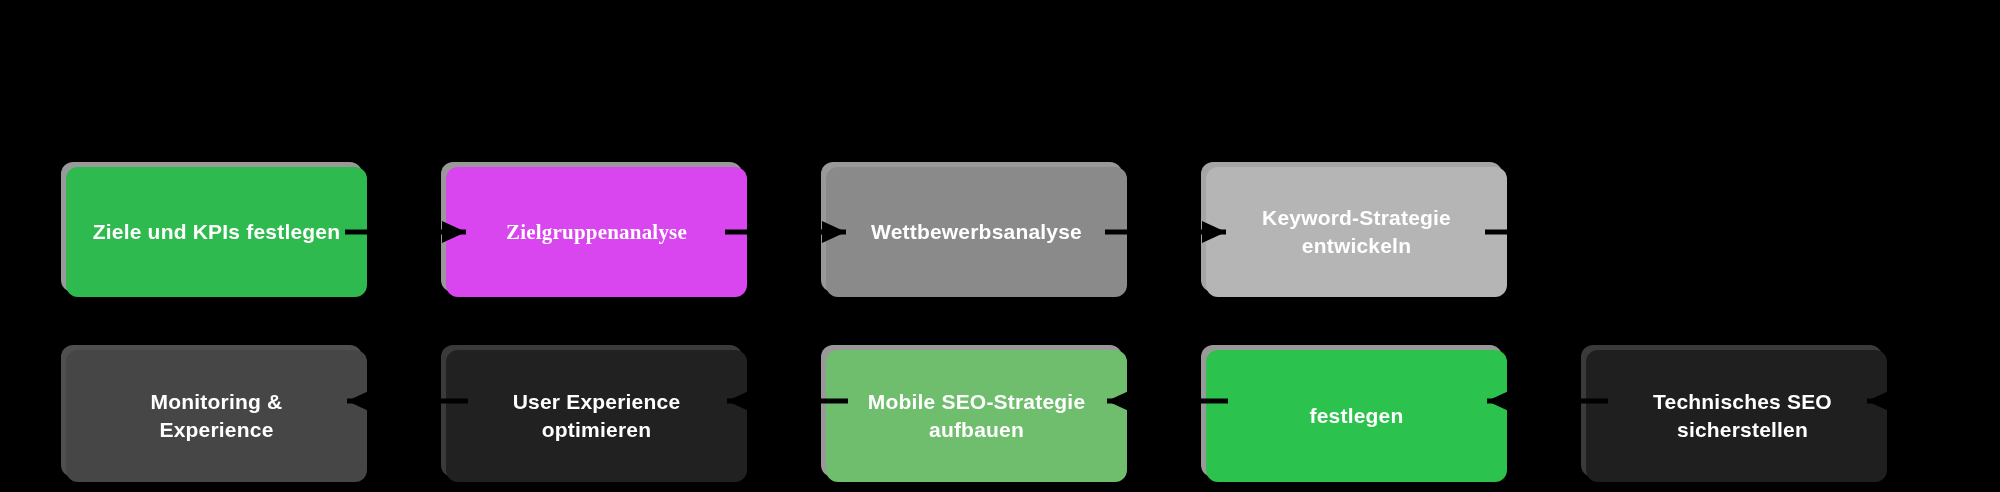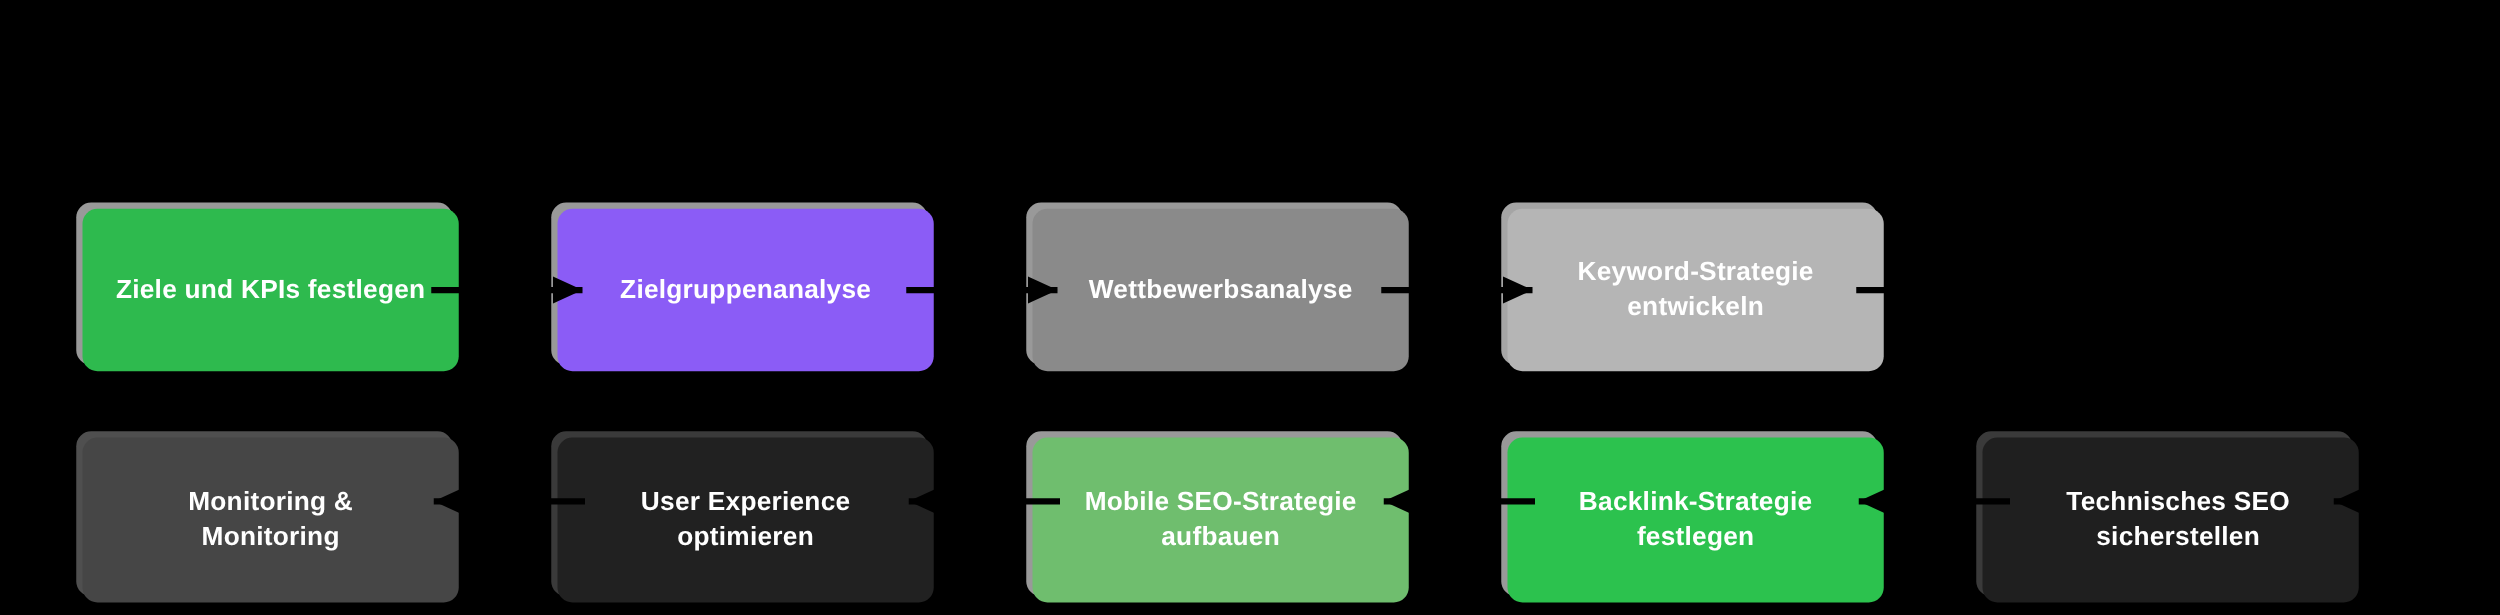--- a/index.html
+++ b/index.html
@@ -59,52 +59,51 @@
 </style>
 </head>
 <body>
 
 <div id="canvas" style="background-color: rgb(0, 0, 0);">
 
   <div class="step-box row1 col1" style="background-color: rgb(46, 186, 78); box-shadow: rgb(153, 153, 153) -5px -5px 0px 0px;">
     <span class="line">Ziele und KPIs festlegen</span>
     <span class="line"></span>
   </div>
-  <div class="step-box row1 col2" style="background-color: #8b5cf6; box-shadow: rgb(153, 153, 153) -5px -5px 0px 0px;">
+  <div class="step-box row1 col2" style="background-color: #d946ef; box-shadow: rgb(153, 153, 153) -5px -5px 0px 0px; font-family: Liberation Serif, serif;">
     <span class="line">Zielgruppenanalyse</span>
     <span class="line"></span>
   </div>
   <div class="step-box row1 col3" style="background-color: rgb(138, 138, 138); box-shadow: rgb(153, 153, 153) -5px -5px 0px 0px;">
     <span class="line">Wettbewerbsanalyse</span>
     <span class="line"></span>
   </div>
   <div class="step-box row1 col4" style="background-color: rgb(181, 181, 181); box-shadow: rgb(165, 165, 165) -5px -5px 0px 0px;">
     <span class="line">Keyword-Strategie</span>
     <span class="line">entwickeln</span>
   </div>
 
   <div class="step-box row2 col5" style="background-color: rgb(31, 31, 31); box-shadow: rgb(58, 58, 58) -5px -5px 0px 0px; padding-left: 20px;">
     <span class="line">Technisches SEO</span>
     <span class="line">sicherstellen</span>
   </div>
   <div class="step-box row2 col4" style="background-color: rgb(44, 194, 78); box-shadow: rgb(153, 153, 153) -5px -5px 0px 0px;">
-    <span class="line">Backlink-Strategie</span>
     <span class="line">festlegen</span>
   </div>
   <div class="step-box row2 col3" style="background-color: rgb(111, 190, 110); box-shadow: rgb(153, 153, 153) -5px -5px 0px 0px;">
     <span class="line">Mobile SEO-Strategie</span>
     <span class="line">aufbauen</span>
   </div>
   <div class="step-box row2 col2" style="background-color: rgb(33, 33, 33); box-shadow: rgb(58, 58, 58) -5px -5px 0px 0px; align-items: center;">
     <span class="line">User Experience</span>
     <span class="line">optimieren</span>
   </div>
   <div class="step-box row2 col1" style="background-color: rgb(70, 70, 70); box-shadow: rgb(79, 79, 79) -5px -5px 0px 0px;">
     <span class="line">Monitoring &amp;</span>
-    <span class="line">Monitoring</span>
+    <span class="line">Experience</span>
   </div>
 
   <svg id="arrow-overlay" viewBox="0 0 2000 492">
     <defs>
       <marker id="arrowhead" markerUnits="userSpaceOnUse" markerWidth="26" markerHeight="22" refX="24" refY="11" orient="auto">
         <path d="M0,0 L24,11 L0,22 Z"></path>
       </marker>
     </defs>
     <line class="arrow" x1="345" y1="232" x2="466" y2="232" marker-end="url(#arrowhead)"></line>
     <line class="arrow" x1="725" y1="232" x2="846" y2="232" marker-end="url(#arrowhead)"></line>

